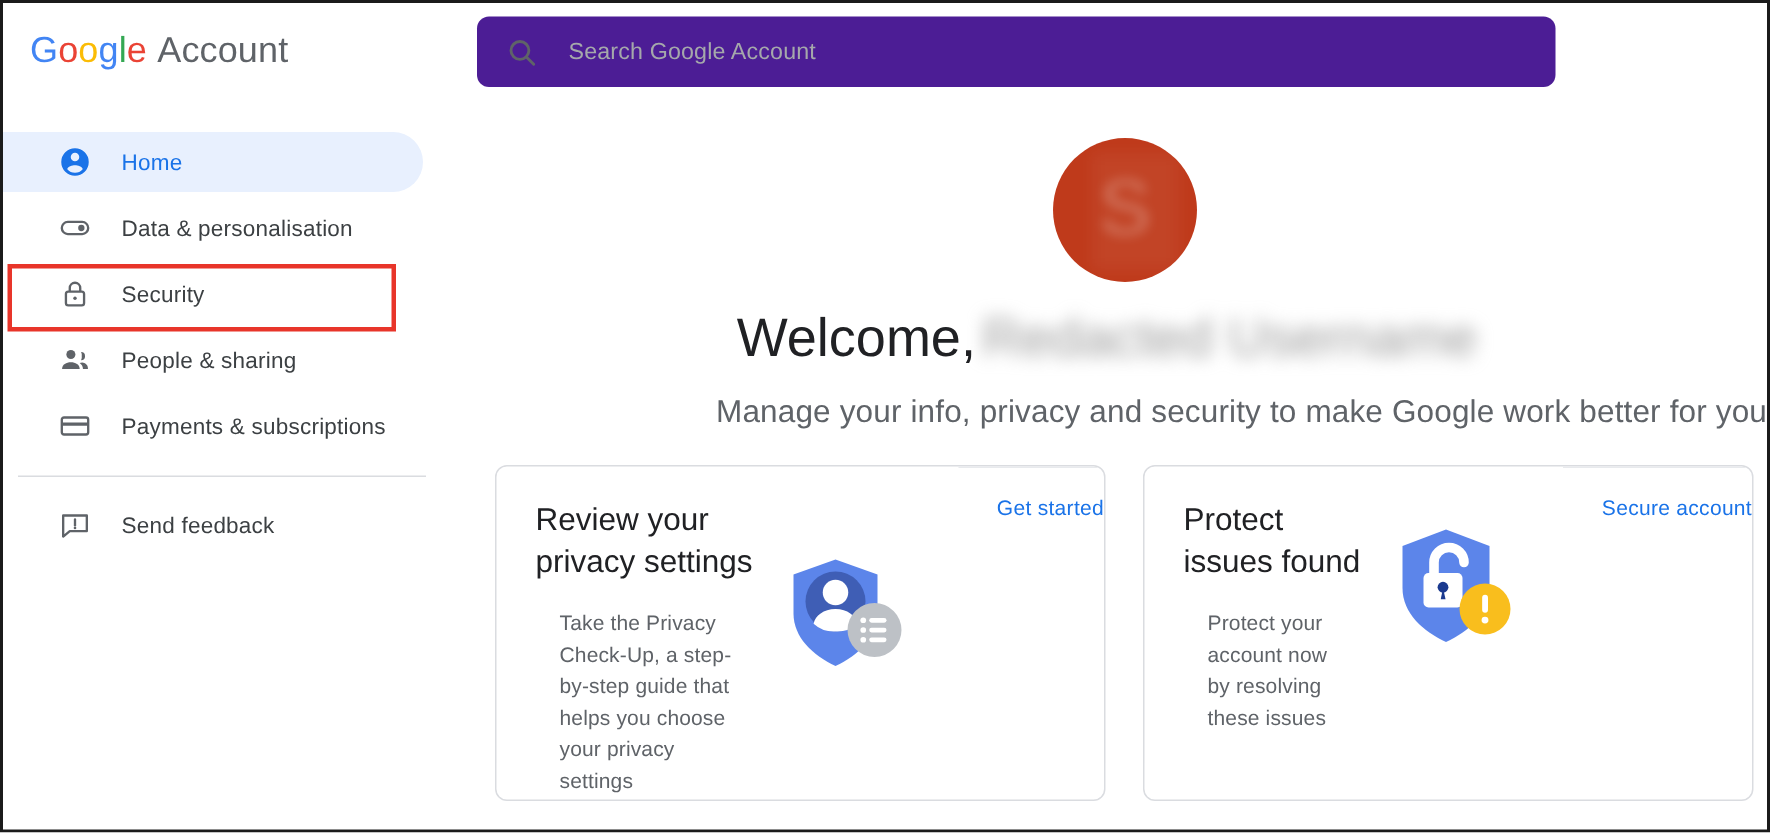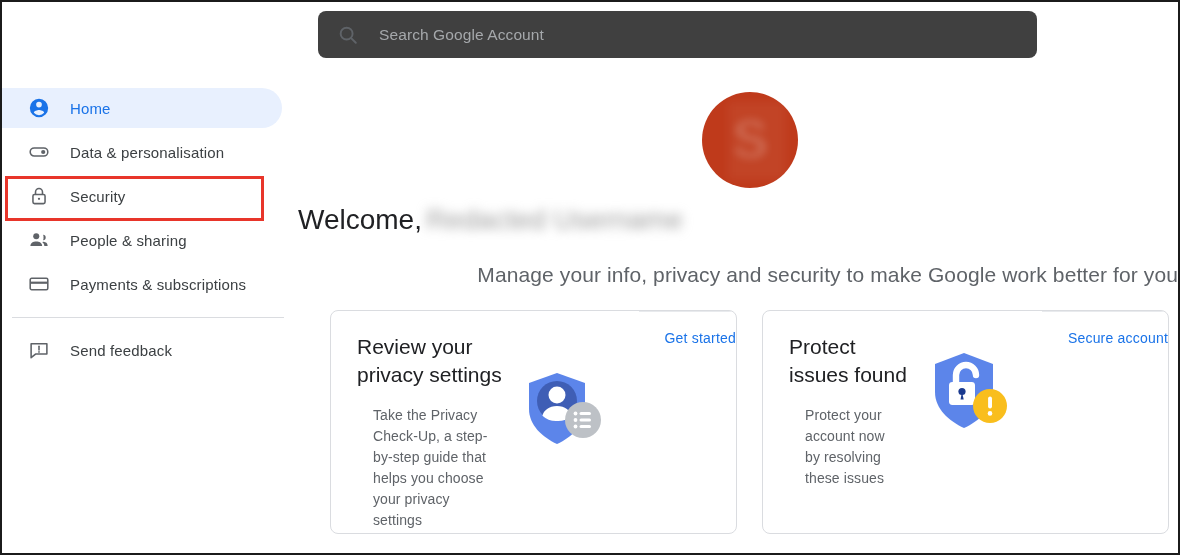--- a/index.html
+++ b/index.html
@@ -38,21 +38,21 @@
   .brand .l1 { color: #34a853; }
   .brand .e1 { color: #ea4335; }
   .brand .word { color: #5f6368; }
 
   .searchbar {
     position: absolute;
     left: 316px;
     top: 9px;
     width: 719px;
     height: 47px;
-    background: #404040;
+    background: #4c1d95;
     border-radius: 8px;
     display: flex;
     align-items: center;
     box-sizing: border-box;
   }
   .searchbar .s-icon {
     width: 22px;
     height: 22px;
     margin-left: 19px;
     margin-right: 20px;
@@ -71,21 +71,21 @@
     left: 0;
     top: 86px;
     width: 296px;
   }
   .nav-item {
     position: relative;
     height: 40px;
     display: flex;
     align-items: center;
     border-radius: 0 20px 20px 0;
-    padding-left: 25px;
+    padding-left: 36px;
     box-sizing: border-box;
     color: #3c4043;
   }
   .nav-item + .nav-item { margin-top: 4px; }
   .nav-item .n-icon {
     width: 24px;
     height: 24px;
     flex: none;
     margin-right: 19px;
     color: #5f6368;
@@ -161,21 +161,22 @@
     height: 78px;
     background: rgba(255,255,255,0.05);
     filter: blur(5px);
   }
 
   .welcome {
     position: absolute;
     top: 136px;
     left: 0;
     right: 0;
-    font-size: 28px;
+    text-align: center;
+    font-size: 36px;
     color: #202124;
     white-space: nowrap;
     letter-spacing: 0;
   }
   .welcome .name {
     display: inline-block;
     color: #9c9c9c;
     filter: blur(5.5px);
     vertical-align: baseline;
     margin-left: 4px;
@@ -259,20 +260,21 @@
     letter-spacing: 0.2px;
     text-decoration: none;
     cursor: pointer;
   }
 </style>
 </head>
 <body>
 
 <div class="screen">
 
+  <div class="brand"><span class="g1">G</span><span class="o1">o</span><span class="o2">o</span><span class="g2">g</span><span class="l1">l</span><span class="e1">e</span><span class="word">&nbsp;</span><span class="word">Account</span></div>
 
   <div class="searchbar">
     <span class="s-icon">
       <svg width="22" height="22" viewBox="0 0 24 24" fill="none" stroke="currentColor" stroke-width="2.1" stroke-linecap="round">
         <circle cx="10.5" cy="10.5" r="6.5"></circle>
         <line x1="15.4" y1="15.4" x2="20.5" y2="20.5"></line>
       </svg>
     </span>
     <span class="s-placeholder">Search Google Account</span>
   </div>

